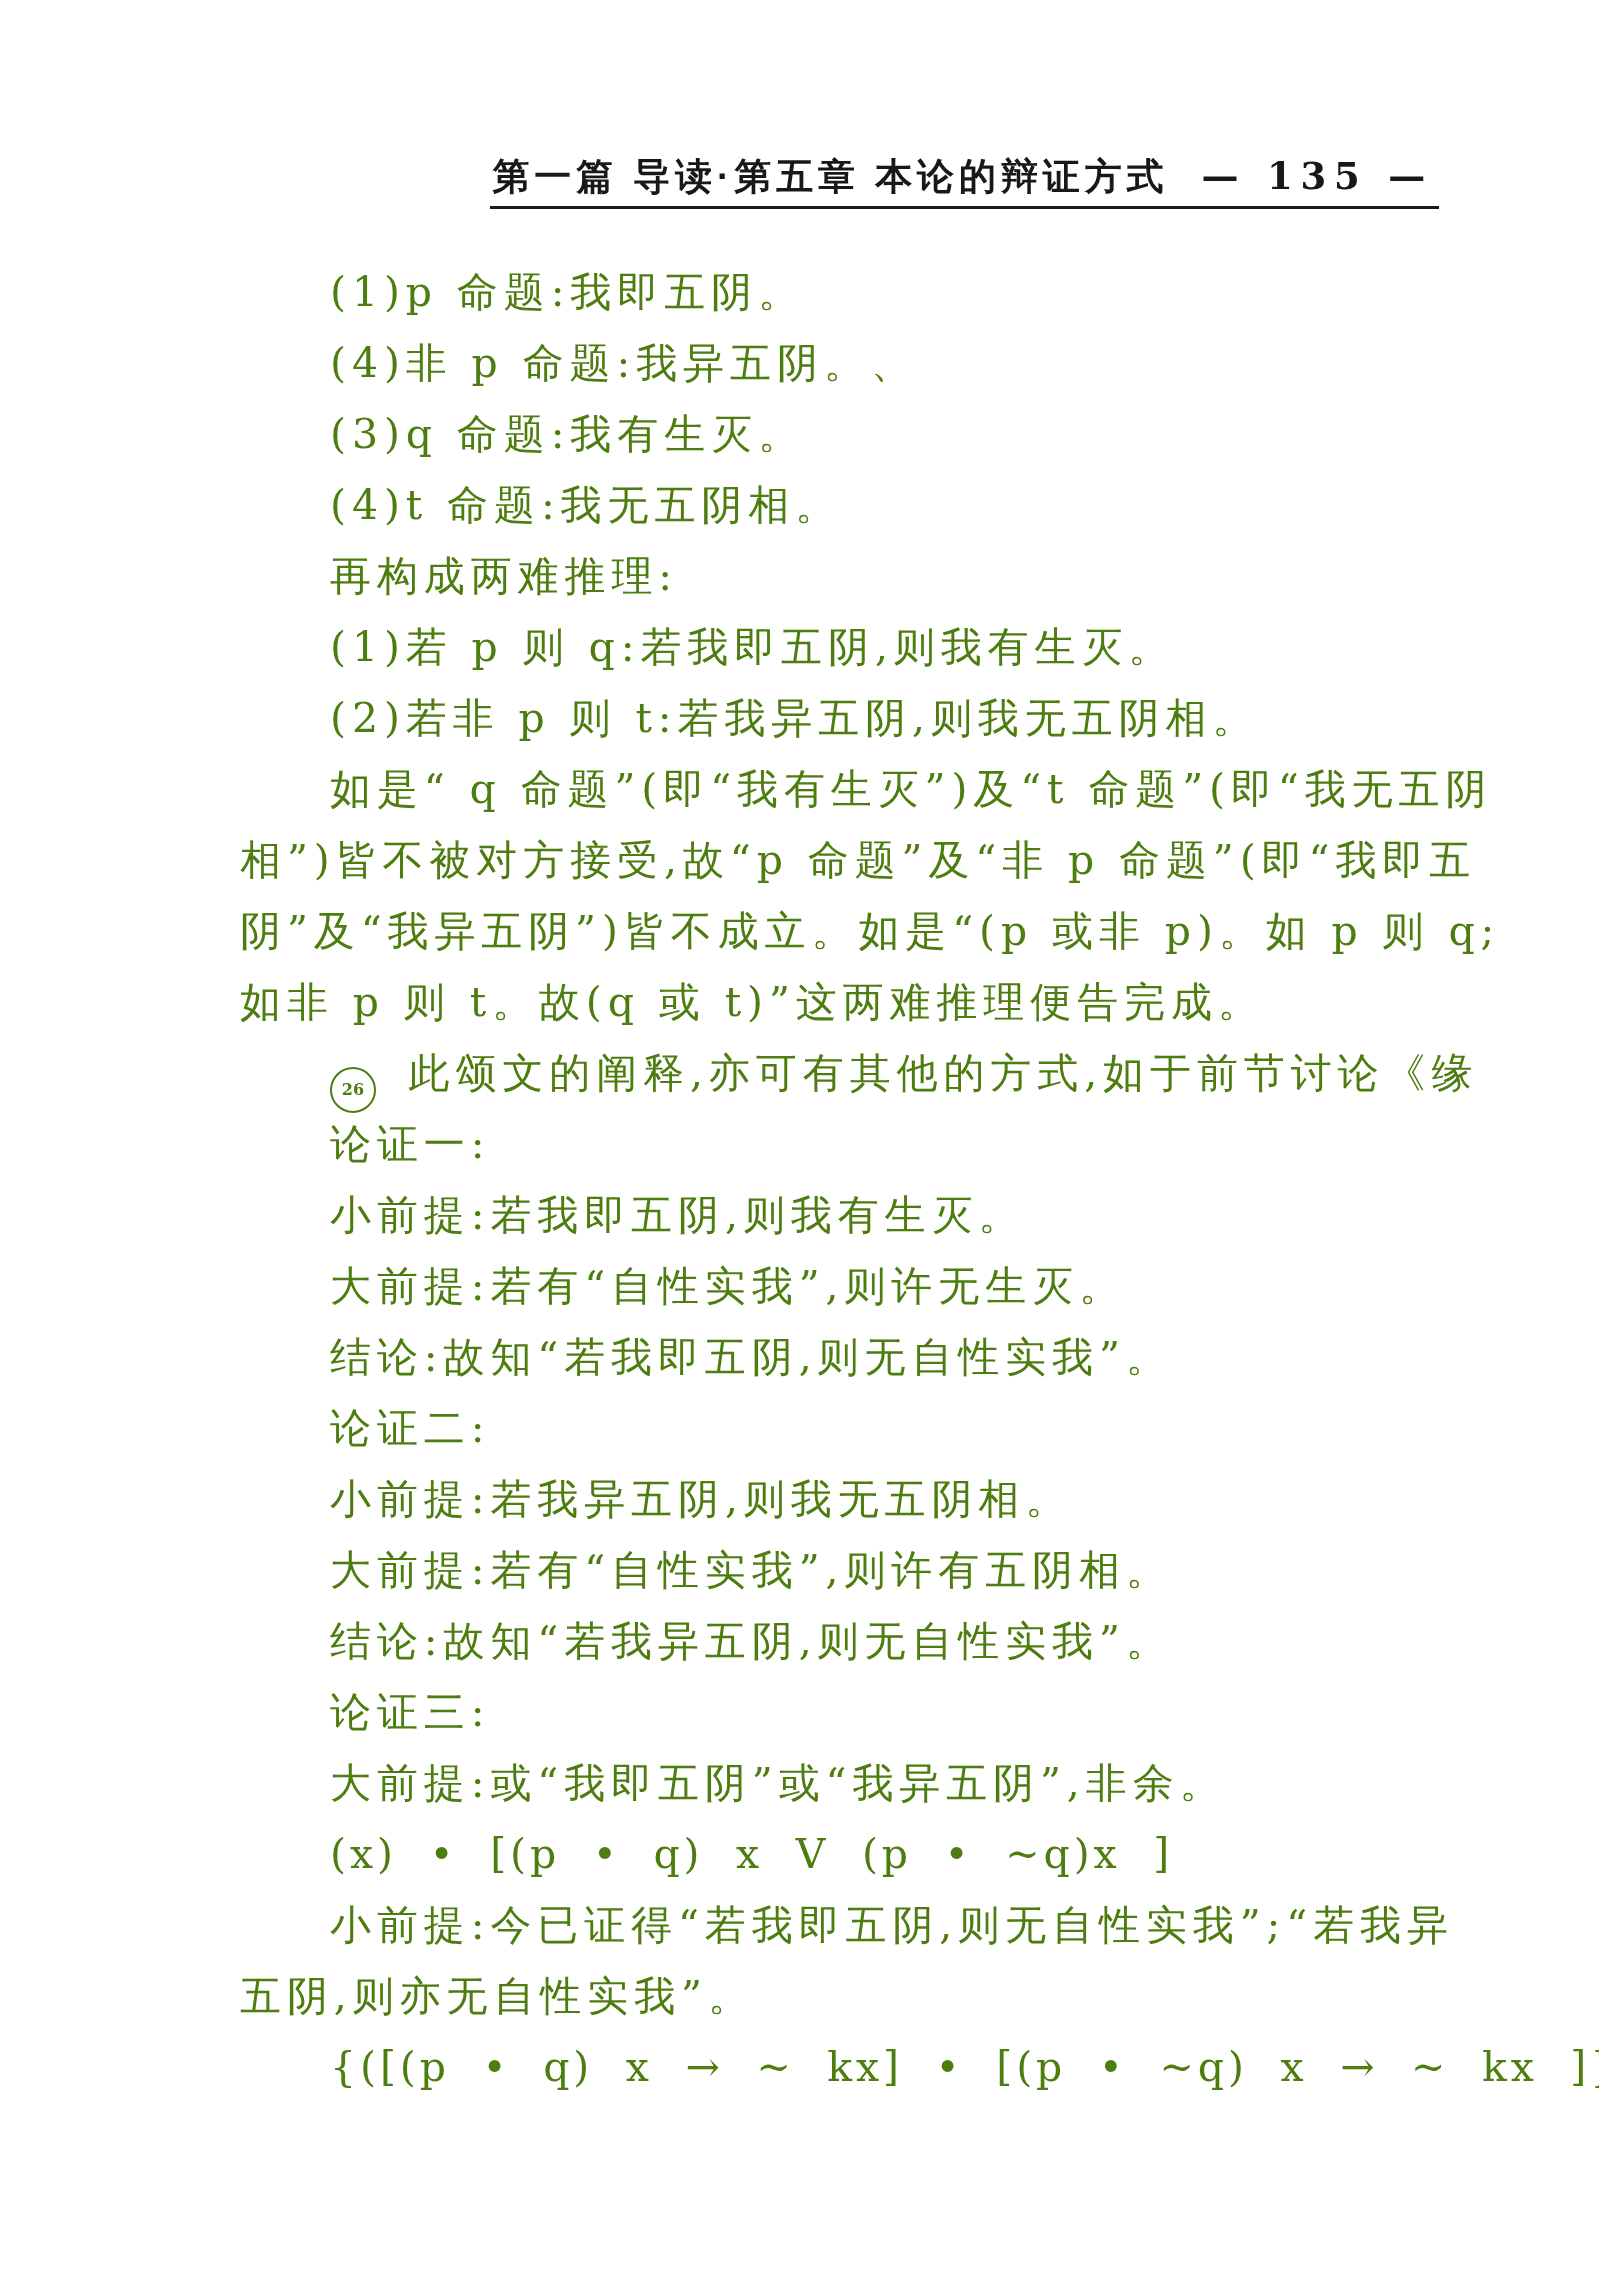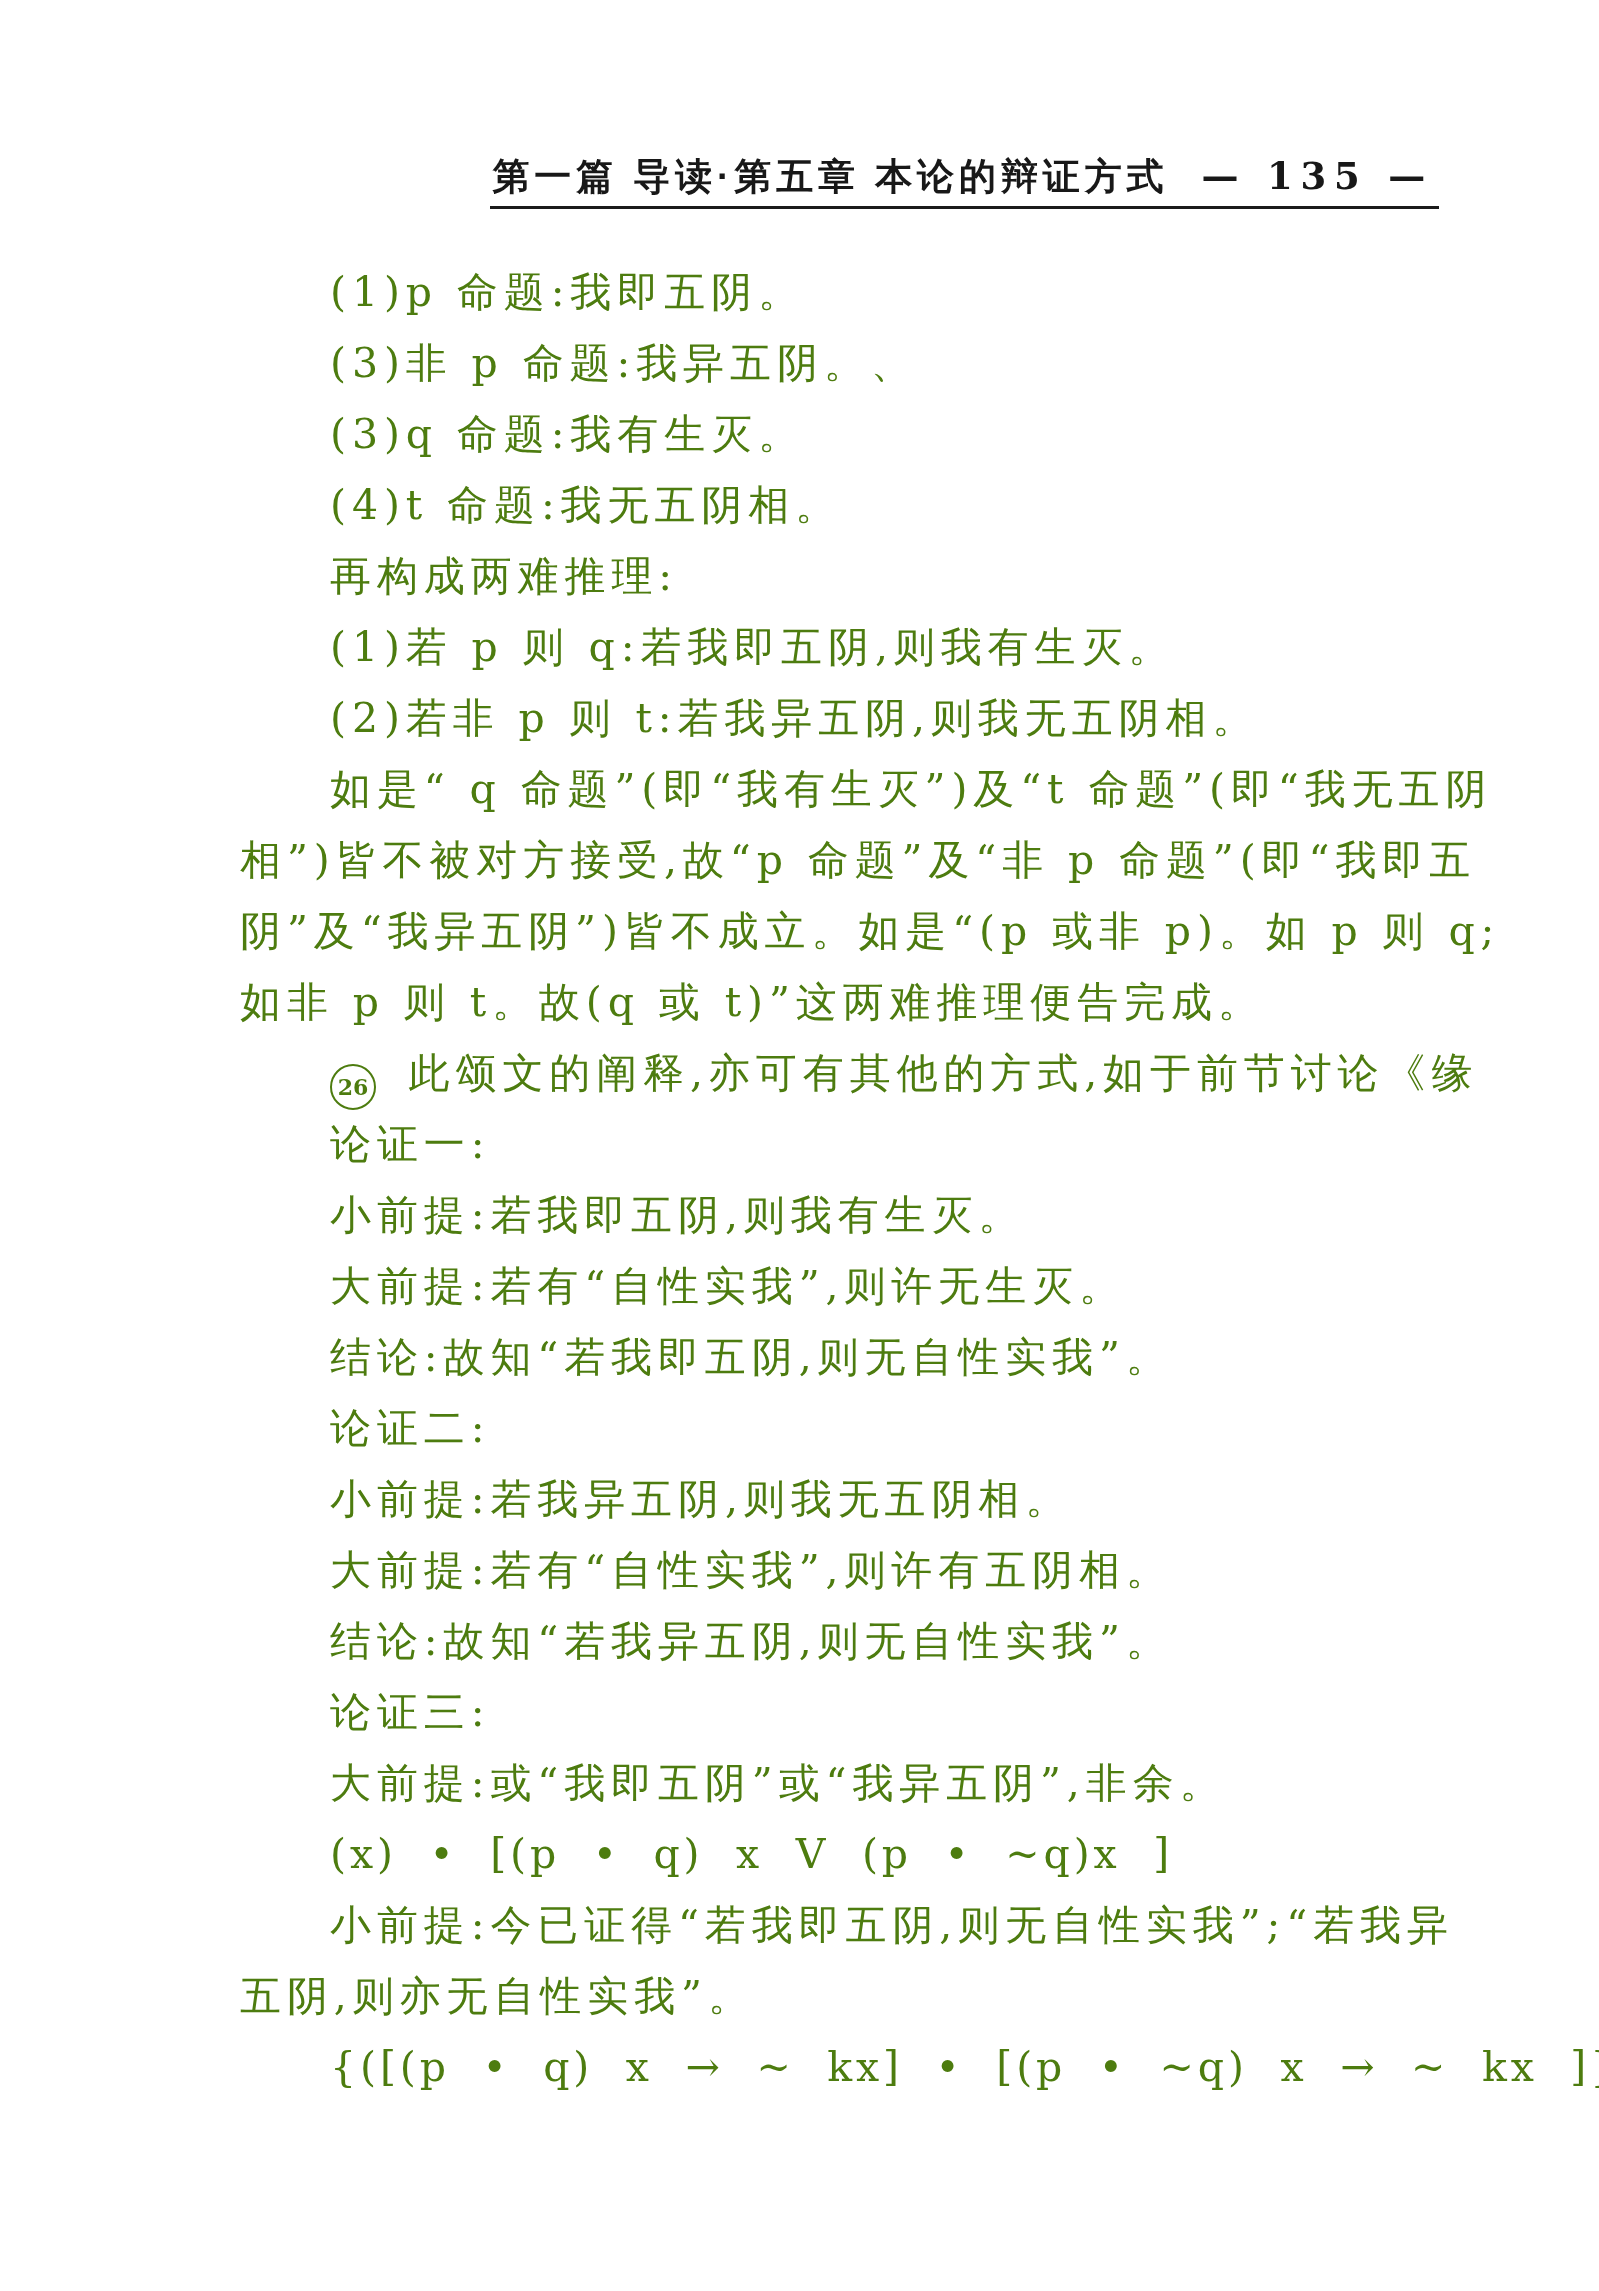--- a/index.html
+++ b/index.html
@@ -56,39 +56,39 @@
     word-spacing: 15.7px;
   }
   .circ {
     display: inline-flex;
     align-items: center;
     justify-content: center;
     width: 46px; height: 46px;
     box-sizing: border-box;
     border: 2.9px solid currentColor;
     border-radius: 50%;
-    font-size: 22px;
+    font-size: 16px;
     font-weight: 600;
     letter-spacing: 0;
     line-height: 1;
     vertical-align: -7.8px;
     margin-right: 13.7px;
     text-align: right;
   }
 </style>
 </head>
 <body>
 
 <div class="page">
   <div class="header">
     <span>第一篇 导读·第五章 本论的辩证方式</span><span class="pgnum">— 135 —</span>
   </div>
   <div class="body-text">
       <div class="line ind">(1)p 命题:我即五阴。</div>
-      <div class="line ind">(3)非 p 命题:我异五阴。、</div>
+      <div class="line ind">(4)非 p 命题:我异五阴。、</div>
       <div class="line ind">(3)q 命题:我有生灭。</div>
       <div class="line ind">(4)t 命题:我无五阴相。</div>
       <div class="line ind">再构成两难推理:</div>
       <div class="line ind">(1)若 p 则 q:若我即五阴,则我有生灭。</div>
       <div class="line ind">(2)若非 p 则 t:若我异五阴,则我无五阴相。</div>
       <div class="line ind">如是“ q 命题”(即“我有生灭”)及“t 命题”(即“我无五阴</div>
       <div class="line">相”)皆不被对方接受,故“p 命题”及“非 p 命题”(即“我即五</div>
       <div class="line">阴”及“我异五阴”)皆不成立。如是“(p 或非 p)。如 p 则 q;</div>
       <div class="line">如非 p 则 t。故(q 或 t)”这两难推理便告完成。</div>
       <div class="line ind"><span class="circ">26</span> 此颂文的阐释,亦可有其他的方式,如于前节讨论《缘</div>

